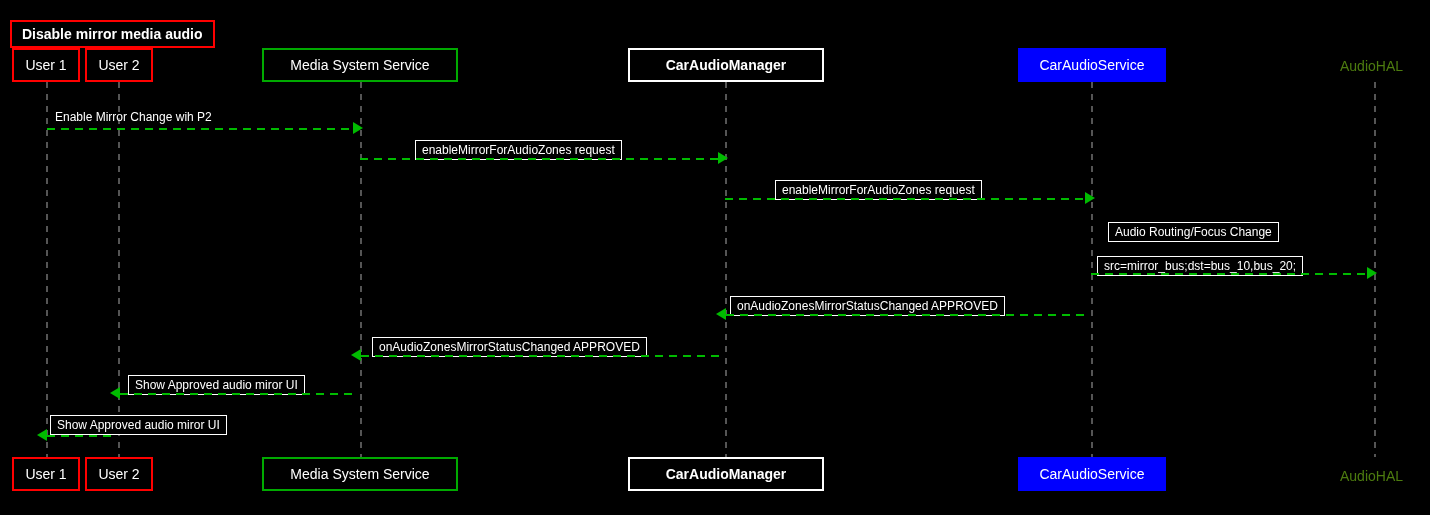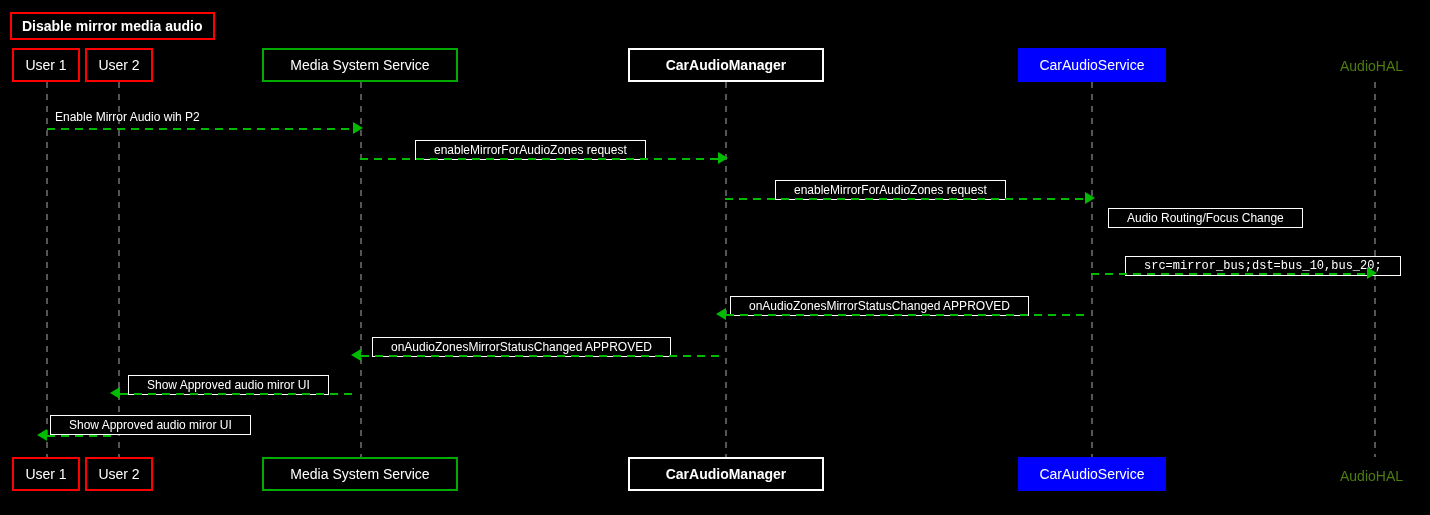--- a/index.html
+++ b/index.html
@@ -78,32 +78,32 @@
       position: absolute;
       width: 0;
       height: 0;
       border-top: 6px solid transparent;
       border-bottom: 6px solid transparent;
       border-right: 10px solid #00bb00;
     }
     .msg-box {
       position: absolute;
       border: 1px solid #ffffff;
-      padding: 2px 18px;
+      padding: 2px 6px;
       background: #000;
       white-space: nowrap;
       font-size: 12px;
     }
   </style>
 </head>
 <body>
 
 <div class="diagram-container">
 
-  <div class="title-box" style="left:10px; top:12px;">
+  <div class="title-box" style="left:10px; top:20px;">
     <span>Disable mirror media audio</span>
   </div>
 
   <div class="actor-box red-border" style="left:12px; top:48px; width:68px; height:34px;">
     <span>User 1</span>
   </div>
 
   <div class="actor-box red-border" style="left:85px; top:48px; width:68px; height:34px;">
     <span>User 2</span>
   </div>
@@ -154,42 +154,42 @@
 
   <div class="lifeline" style="left:360px; top:82px; height:375px;"></div>
 
   <div class="lifeline" style="left:725px; top:82px; height:375px;"></div>
 
   <div class="lifeline" style="left:1091px; top:82px; height:375px;"></div>
 
   <div class="lifeline" style="left:1374px; top:82px; height:375px;"></div>
 
   <div class="arrow-label" style="left:55px; top:110px;">
-    <span>Enable Mirror Audio wih P2</span>
+    <span>Enable Mirror Change wih P2</span>
   </div>
   <div class="arrow-line dashed-green" style="left:47px; top:128px; width:310px;"></div>
   <div class="arrow-head-right" style="left:353px; top:122px;"></div>
 
   <div class="msg-box" style="left:415px; top:140px;">
     <span>enableMirrorForAudioZones request</span>
   </div>
   <div class="arrow-line dashed-green" style="left:360px; top:158px; width:362px;"></div>
   <div class="arrow-head-right" style="left:718px; top:152px;"></div>
 
   <div class="msg-box" style="left:775px; top:180px;">
     <span>enableMirrorForAudioZones request</span>
   </div>
   <div class="arrow-line dashed-green" style="left:725px; top:198px; width:364px;"></div>
   <div class="arrow-head-right" style="left:1085px; top:192px;"></div>
 
-  <div class="msg-box" style="left:1108px; top:208px;">
+  <div class="msg-box" style="left:1108px; top:222px;">
     <span>Audio Routing/Focus Change</span>
   </div>
 
-  <div class="msg-box" style="left:1125px; top:256px;font-family:Liberation Mono, monospace;">
+  <div class="msg-box" style="left:1097px; top:256px;">
     <span>src=mirror_bus;dst=bus_10,bus_20;</span>
   </div>
   <div class="arrow-line dashed-green" style="left:1091px; top:273px; width:280px;"></div>
   <div class="arrow-head-right" style="left:1367px; top:267px;"></div>
 
   <div class="msg-box" style="left:730px; top:296px;">
     <span>onAudioZonesMirrorStatusChanged APPROVED</span>
   </div>
   <div class="arrow-line dashed-green" style="left:726px; top:314px; width:362px;"></div>
   <div class="arrow-head-left" style="left:716px; top:308px;"></div>

